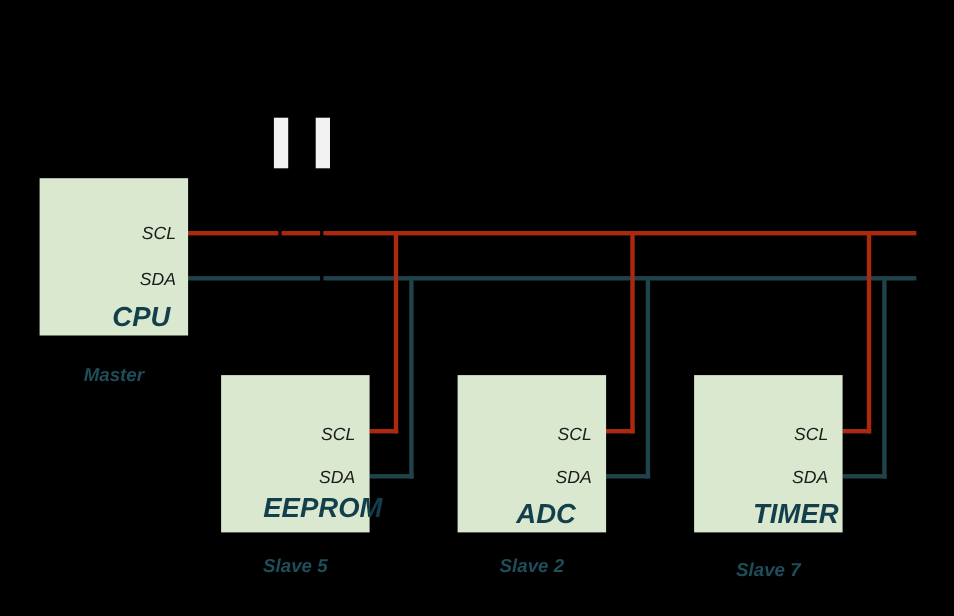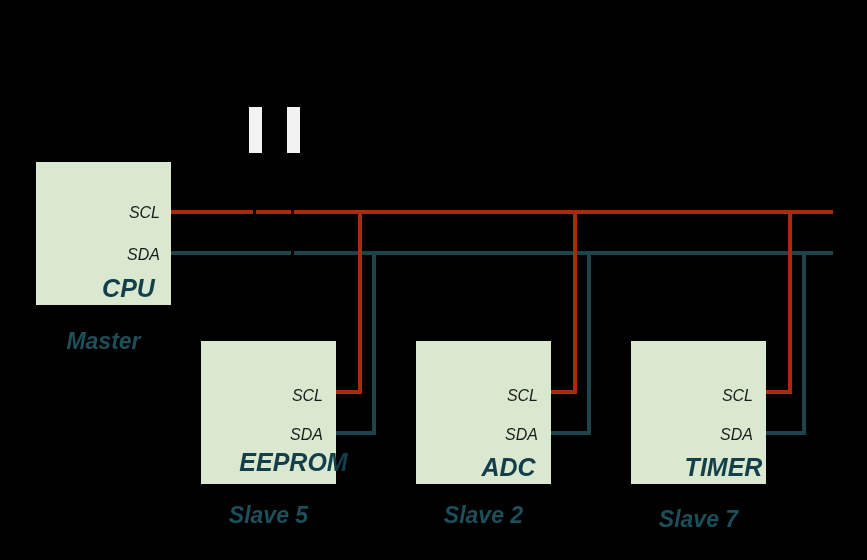--- a/index.html
+++ b/index.html
@@ -79,26 +79,26 @@
 
   .comp-title {
     width: 135px; height: 26px;
     font-size: 25px; line-height: 26px; font-weight: bold;
     text-align: center;
     color: var(--box-title, #123f4b);
     margin-left: 25px;
   }
   .cpu-title { left: 36px; top: 275px; }
   .s1 .comp-title { left: 201px; top: 449px; }
-  .s2 .comp-title { left: 416px; top: 454px; }
+  .s2 .comp-title { left: 404px; top: 454px; }
   .s3 .comp-title { left: 631px; top: 454px; }
 
   .role-label {
     width: 155px; height: 20px;
-    font-size: 23px; line-height: 20px; font-weight: bold;
+    font-size: 17px; line-height: 20px; font-weight: bold;
     text-align: center;
     color: var(--role-label, #1d4e5a);
   }
   .master-label { left: 26px; top: 331px; }
   .s1 .role-label { left: 191px; top: 505px; }
   .s2 .role-label { left: 406px; top: 505px; }
   .s3 .role-label { left: 621px; top: 509px; }
 </style>
 </head>
 <body>

